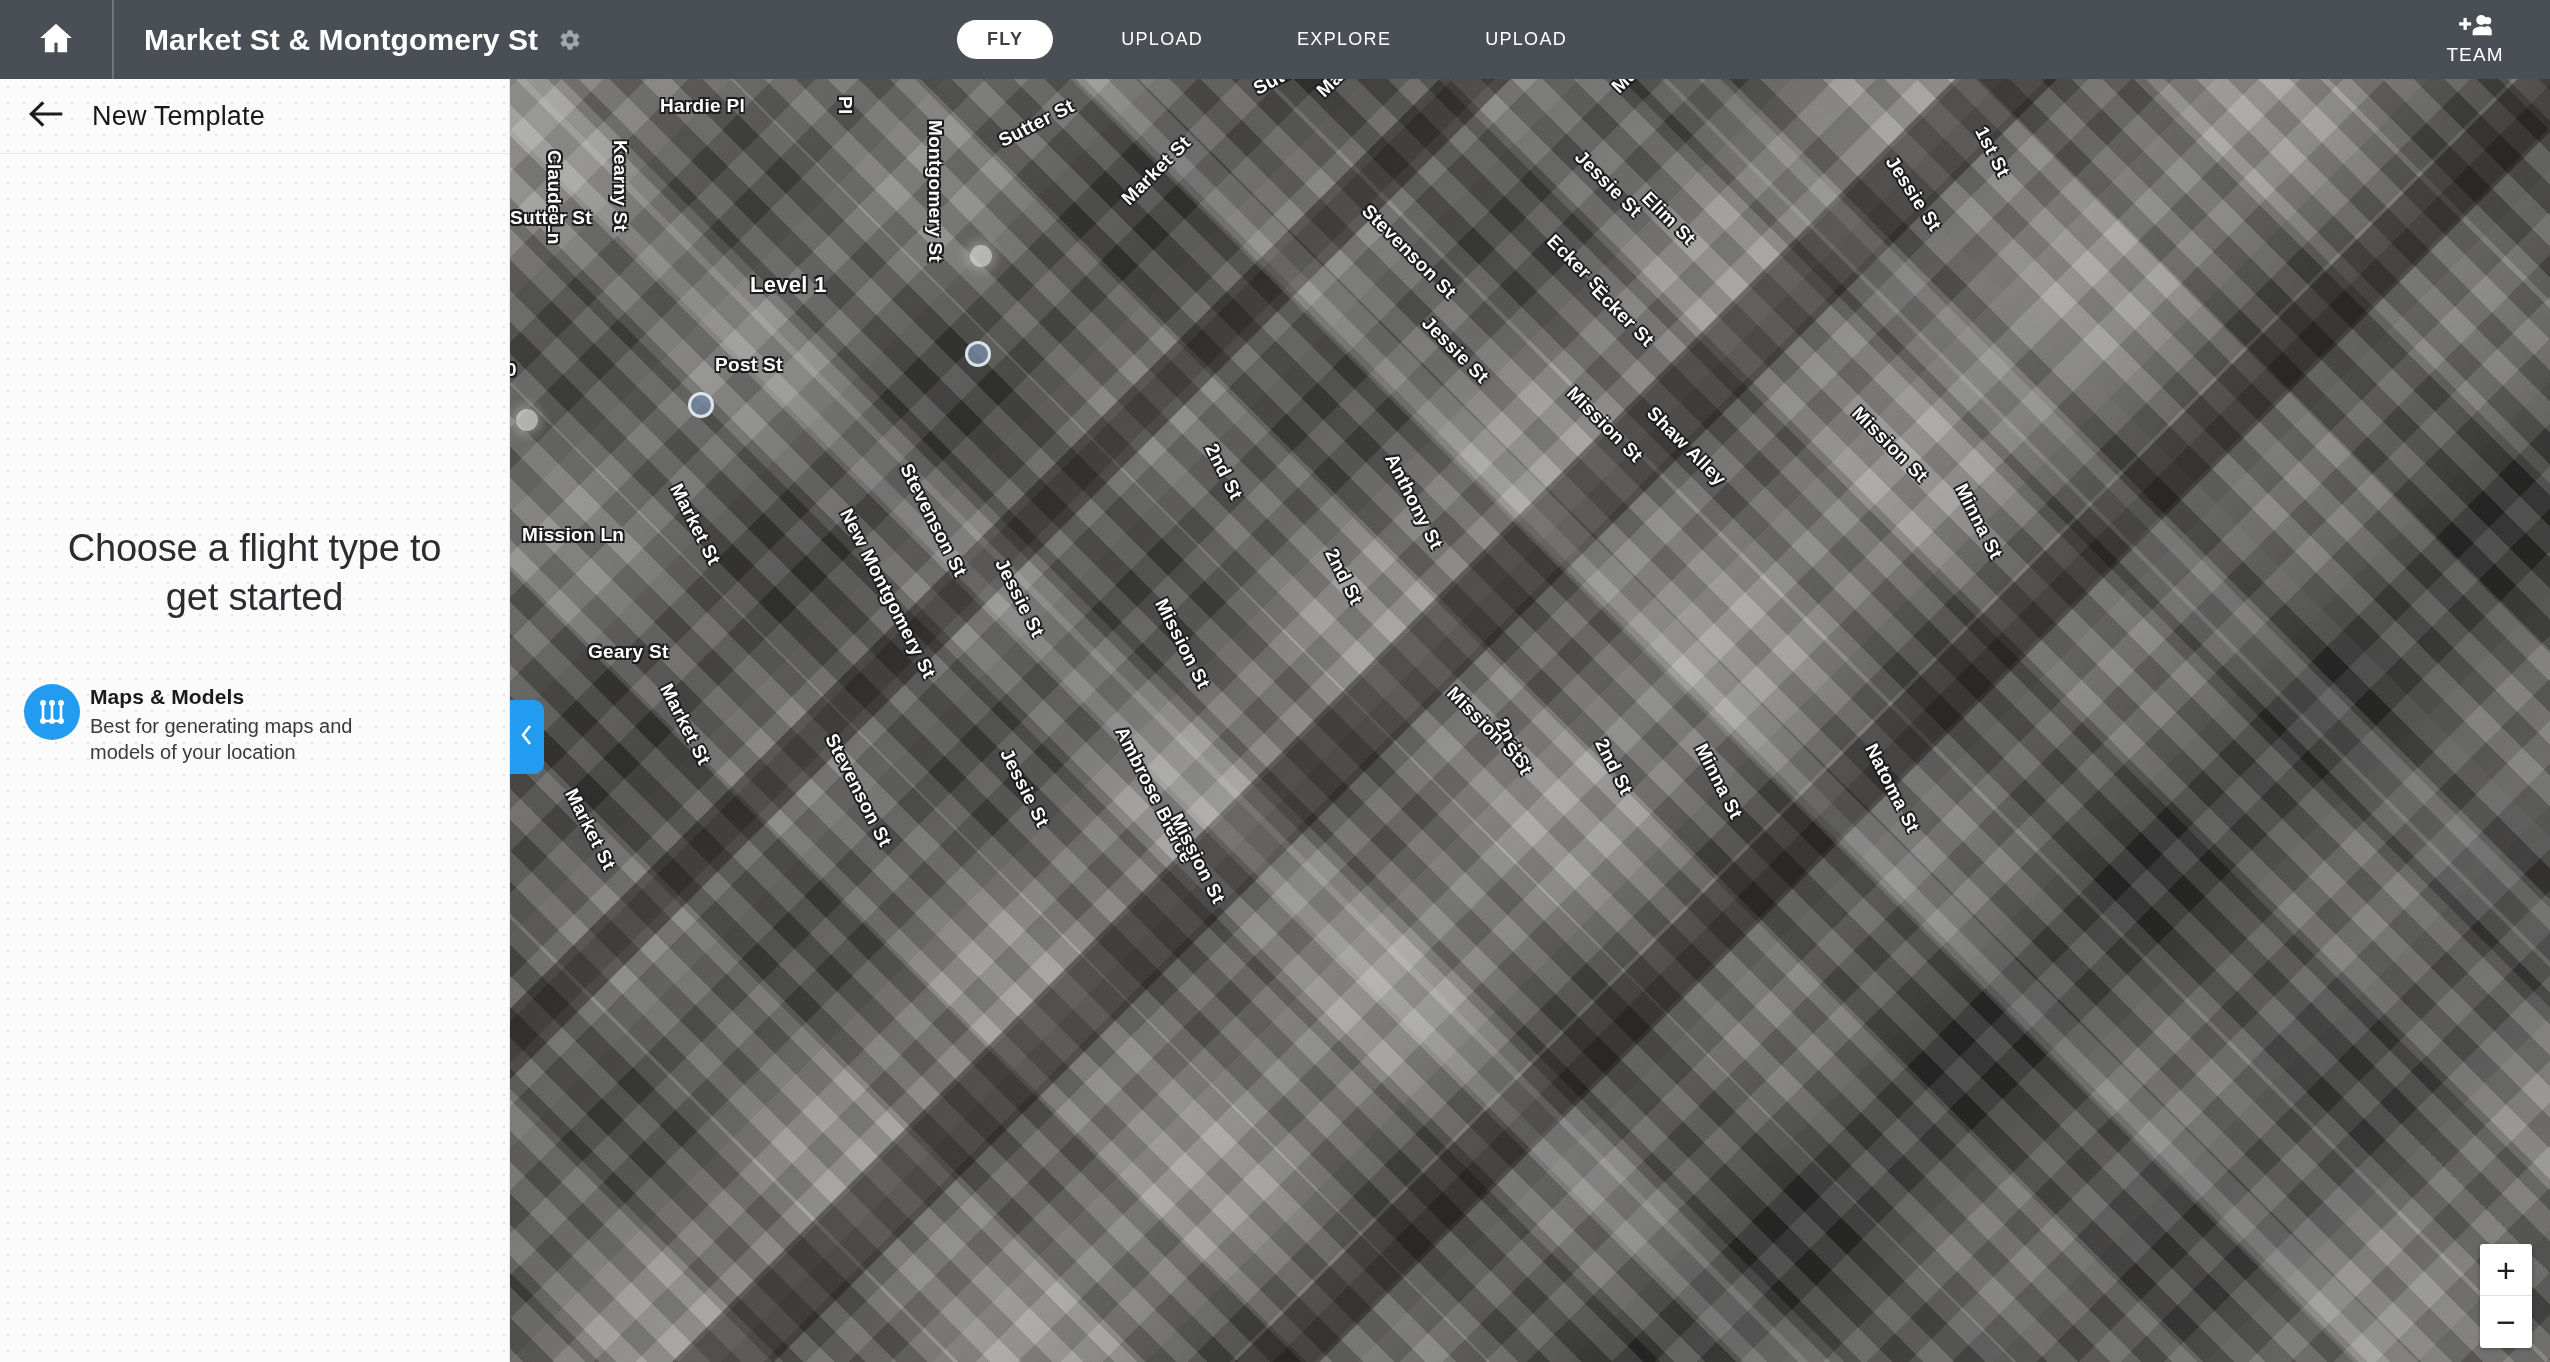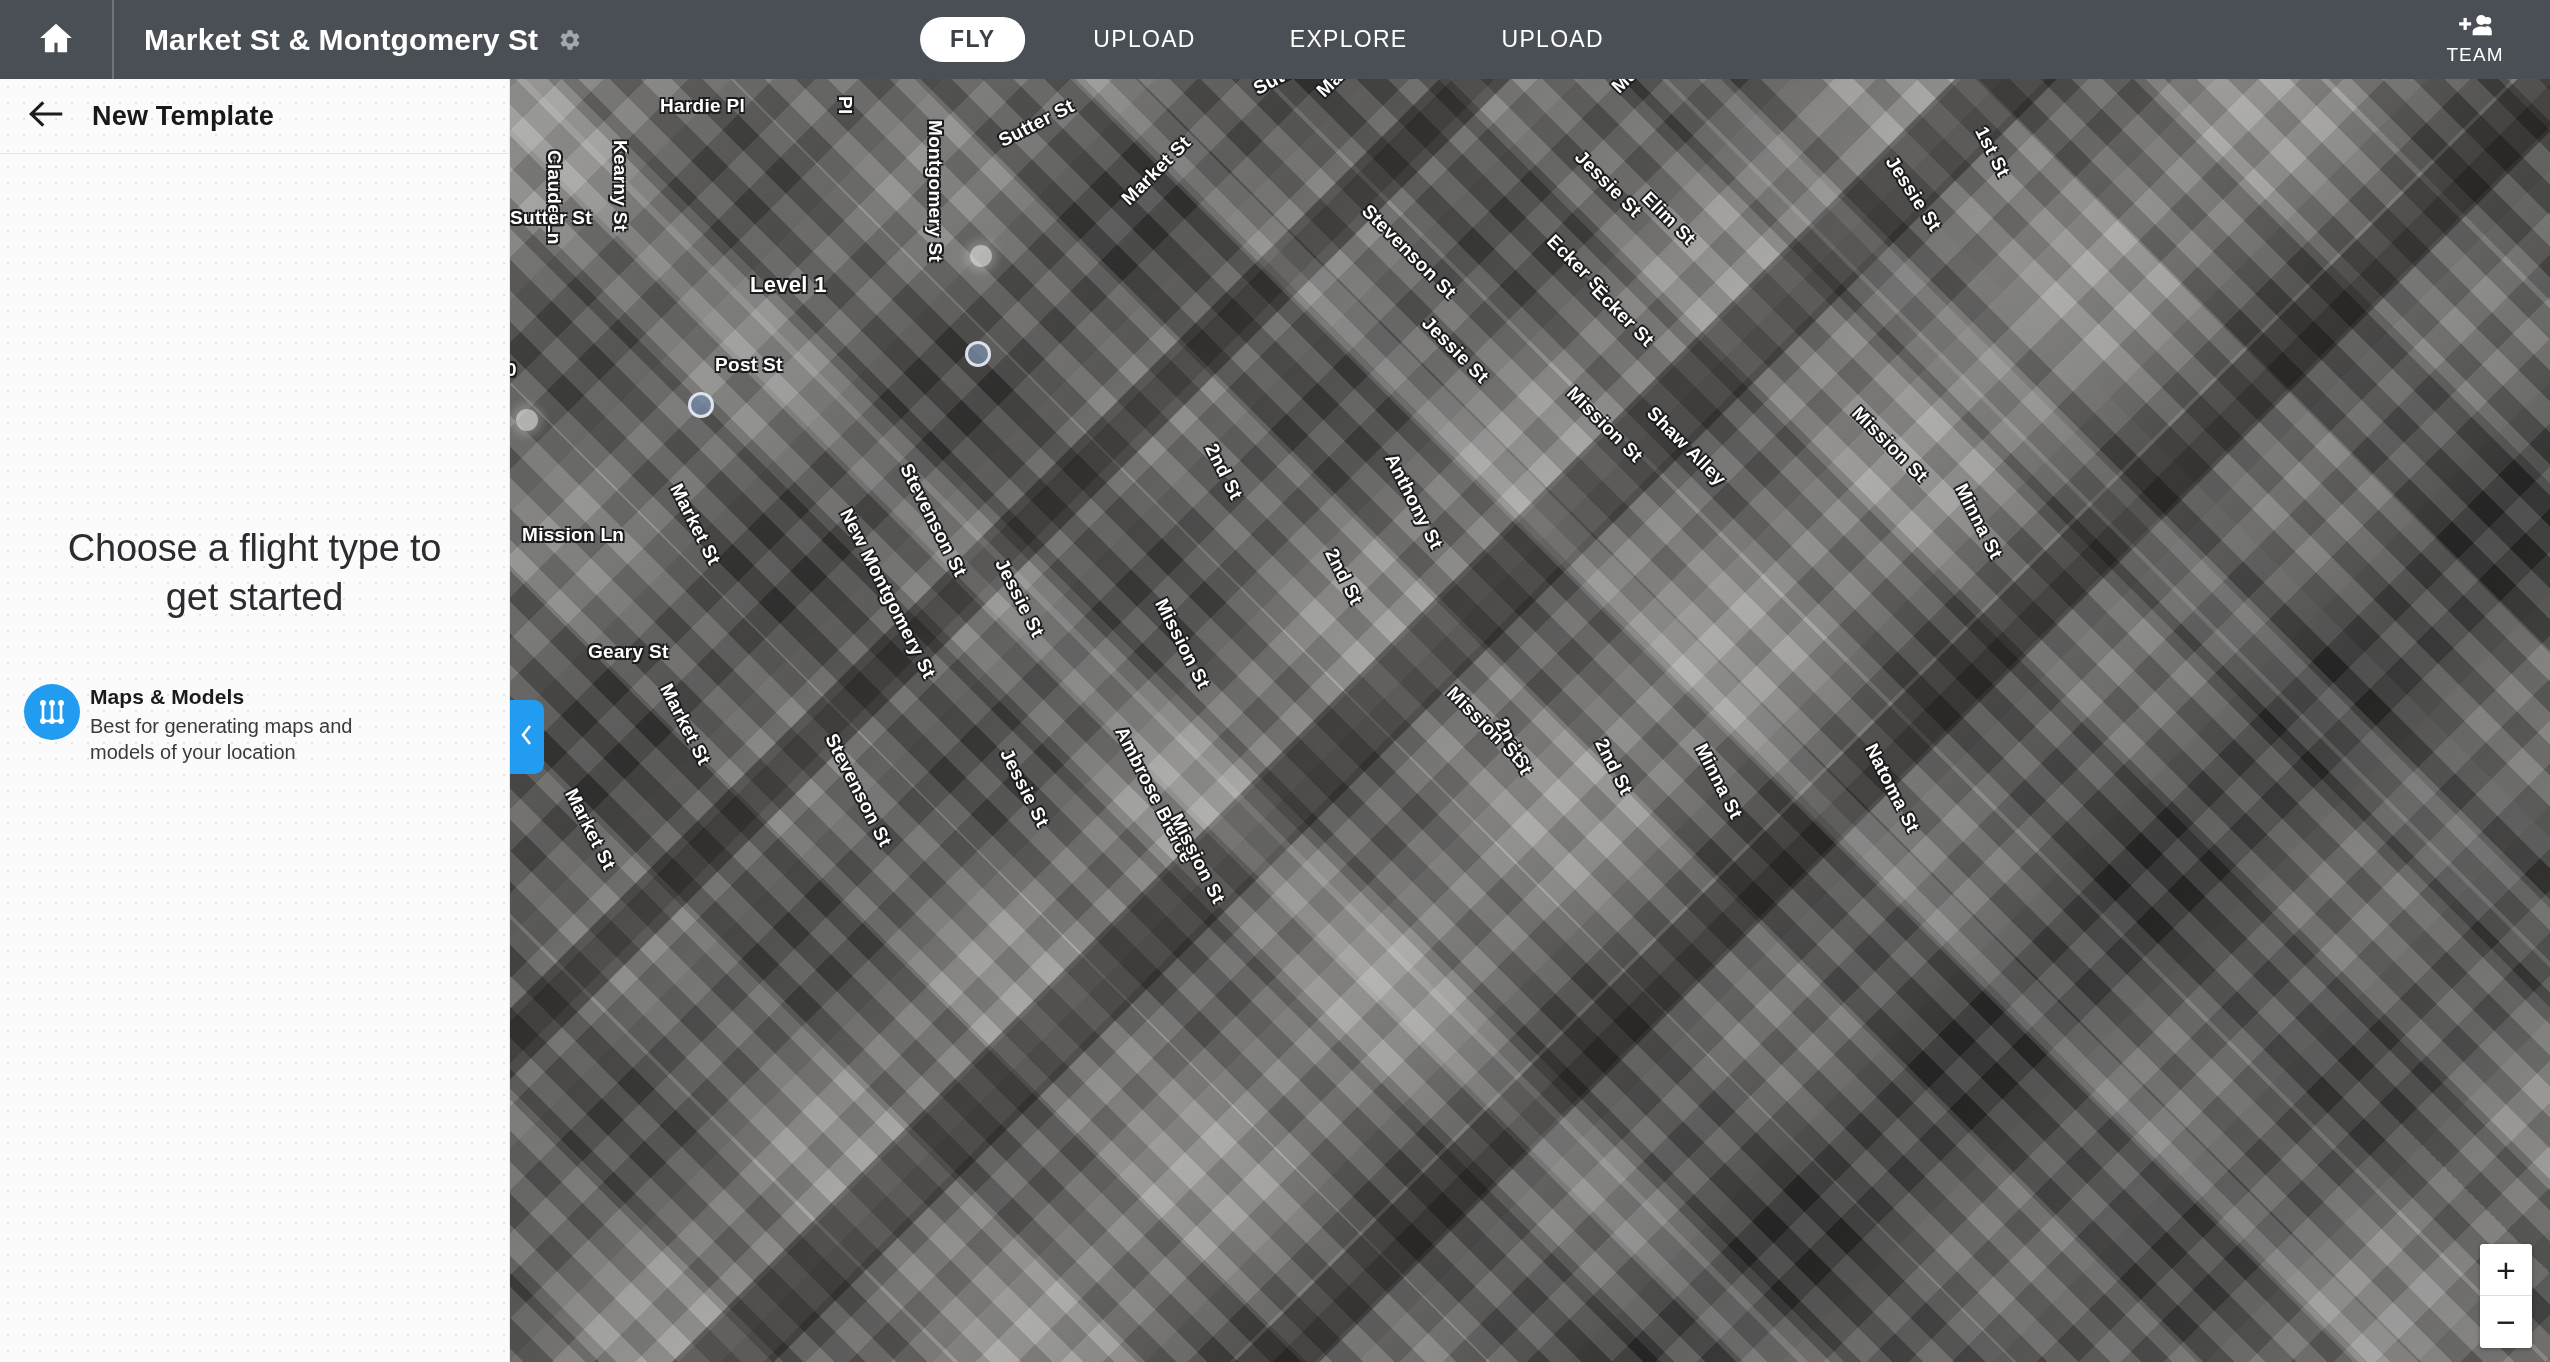--- a/index.html
+++ b/index.html
@@ -40,21 +40,21 @@
   .gear-icon { width: 24px; height: 24px; cursor: pointer; display:block; }
   .gear-icon svg { width: 24px; height: 24px; fill: #a2a7ac; display:block; }
 
   .nav-tabs {
     position: absolute; left: 50%; top: 0;
     transform: translateX(-50%);
     height: 79px;
     display: flex; align-items: center; gap: 42px;
   }
   .nav-tab {
-    color: #ffffff; font-size: 23px; font-weight: 500;
+    color: #ffffff; font-size: 18px; font-weight: 500;
     letter-spacing: 1.3px;
     padding: 9px 26px; border-radius: 22px;
     cursor: pointer; white-space: nowrap;
   }
   .nav-tab.active {
     background: #ffffff; color: #3c4146; font-weight: 700;
     padding: 9px 30px;
   }
 
   .team-btn {
@@ -90,21 +90,21 @@
     background-image: radial-gradient(circle, #e3e3e6 1.4px, transparent 1.5px);
     background-size: 16px 16px;
   }
   .back-btn {
     width: 92px; height: 75px;
     display: flex; align-items: center; justify-content: center;
     cursor: pointer;
   }
   .back-btn svg { width: 34px; height: 26px; fill: #1d1d1f; }
   .sidebar-title {
-    font-size: 27px; font-weight: 700; color: #18181a;
+    font-size: 27px; font-weight: 400; color: #18181a;
     letter-spacing: .2px;
   }
 
   .sidebar-body {
     flex: 1; display: flex; flex-direction: column;
     justify-content: center;
     padding: 0 0 200px 0;
   }
   .prompt {
     font-size: 38px; font-weight: 300; color: #2c2c30;

